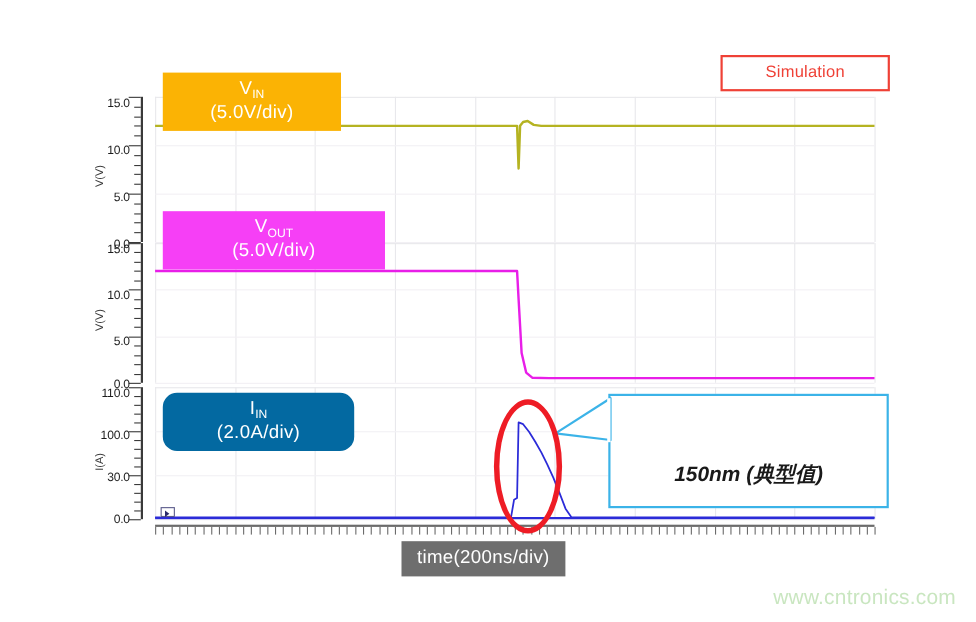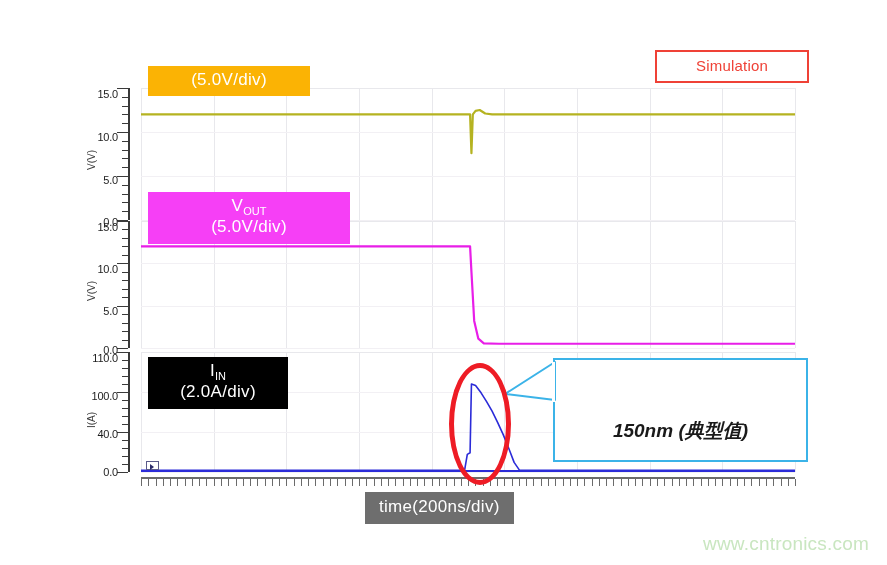--- a/index.html
+++ b/index.html
@@ -200,21 +200,21 @@
     <div class="tick minor" style="position:absolute;left:122px;top:416px;"></div>
     <div class="tick minor" style="position:absolute;left:122px;top:424px;"></div>
     <div class="tick major" style="position:absolute;left:117px;top:432px;"></div>
     <div class="tick minor" style="position:absolute;left:122px;top:440px;"></div>
     <div class="tick minor" style="position:absolute;left:122px;top:448px;"></div>
     <div class="tick minor" style="position:absolute;left:122px;top:456px;"></div>
     <div class="tick minor" style="position:absolute;left:122px;top:464px;"></div>
     <div class="tick major" style="position:absolute;left:117px;top:472px;"></div>
     <div class="axis-label" style="left:56px;top:352px;width:62px;">110.0</div>
     <div class="axis-label" style="left:56px;top:390px;width:62px;">100.0</div>
-    <div class="axis-label" style="left:56px;top:428px;width:62px;">40.0</div>
+    <div class="axis-label" style="left:56px;top:428px;width:62px;">30.0</div>
     <div class="axis-label" style="left:56px;top:466px;width:62px;">0.0</div>
     <div class="axis-title" style="left:86px;top:428px;">I(A)</div>
     <svg class="trace" style="left:141px;top:88px;" width="654" height="132">
       <path d="M0.00 26.40 L68.84 26.40 L329.07 26.40 L330.44 65.12 L331.82 26.40 L334.57 22.88 L338.70 22.00 L344.21 25.52 L351.09 26.40 L371.75 26.40 L413.05 26.40 L654.00 26.40" fill="none" stroke="#b5b321" stroke-width="2.2" stroke-linejoin="round"></path>
     </svg>
     <svg class="trace" style="left:141px;top:221px;" width="654" height="127">
       <path d="M0.00 25.40 L329.07 25.40 L330.44 50.80 L333.20 99.91 L337.33 117.69 L342.83 122.34 L357.98 122.77 L413.05 122.77 L654.00 122.77" fill="none" stroke="#e81ee8" stroke-width="2.2" stroke-linejoin="round"></path>
     </svg>
     <svg class="trace" style="left:141px;top:352px;" width="654" height="120">
       <path d="M0.00 118.40 L323.56 118.40 L326.31 102.40 L329.07 100.80 L330.44 32.00 L334.57 33.60 L340.08 40.80 L345.59 49.60 L351.09 59.20 L356.60 70.40 L362.11 82.40 L367.62 96.00 L373.12 110.40 L378.63 118.40 L413.05 118.40 L654.00 118.40" fill="none" stroke="#2b2bd8" stroke-width="1.6" stroke-linejoin="round"></path>
@@ -308,27 +308,28 @@
       <i style="left: 603.1px;"></i>
       <i style="left: 610.4px;"></i>
       <i style="left: 617.7px;"></i>
       <i style="left: 624.9px;"></i>
       <i style="left: 632.2px;"></i>
       <i style="left: 639.5px;"></i>
       <i style="left: 646.7px;"></i>
       <i style="left: 654px;"></i>
     </div>
     <div class="chip" style="left:148px;top:66px;width:162px;background:#fbb304;">
+      <div class="top"><span>V</span><sub>IN</sub></div>
       <div>(5.0V/div)</div>
     </div>
     <div class="chip" style="left:148px;top:192px;width:202px;background:#f63ff6;">
       <div class="top"><span>V</span><sub>OUT</sub></div>
       <div>(5.0V/div)</div>
     </div>
-    <div class="chip" style="left:148px;top:357px;width:140px;background:#000000;">
+    <div class="chip" style="left:148px;top:357px;width:174px;background:#0369a1;border-radius:13px;">
       <div class="top"><span>I</span><sub>IN</sub></div>
       <div>(2.0A/div)</div>
     </div>
     <div class="sim-badge" style="left:655px;top:50px;width:150px;">Simulation</div>
     <div class="time-pill" style="left:365px;top:492px;">time(200ns/div)</div>
     <div class="callout" style="left:553px;top:358px;width:255px;height:104px;">
       <div class="line" style="top: 58px;">150nm (典型值)</div>
     </div>
     <svg class="trace" style="left:500px;top:358px;" width="60" height="60">
       <path d="M55 4 L5 36 L55 42 Z" fill="#ffffff" stroke="#3bb3e8" stroke-width="2" stroke-linejoin="round"></path>

